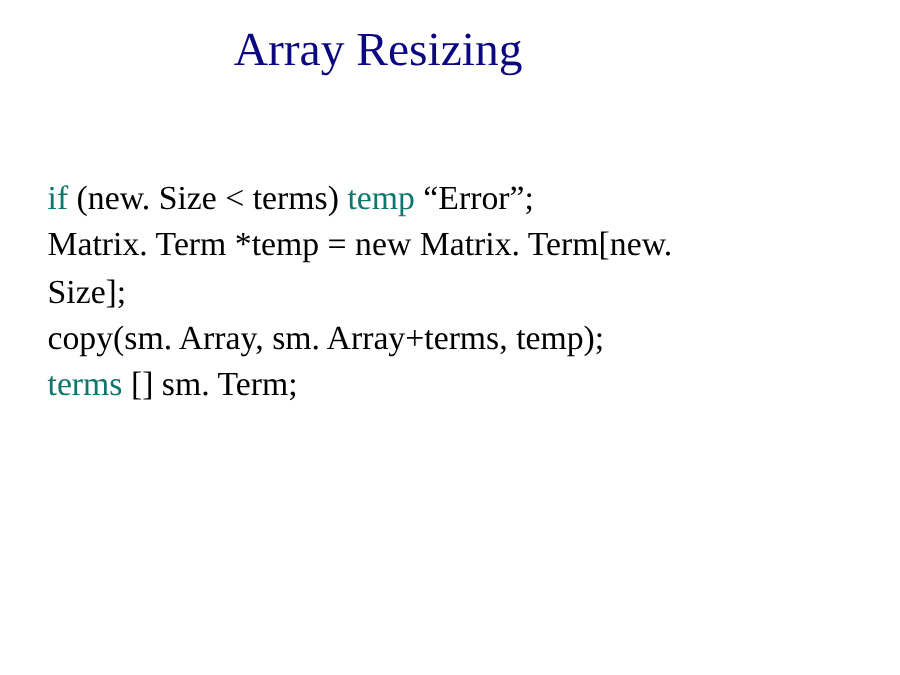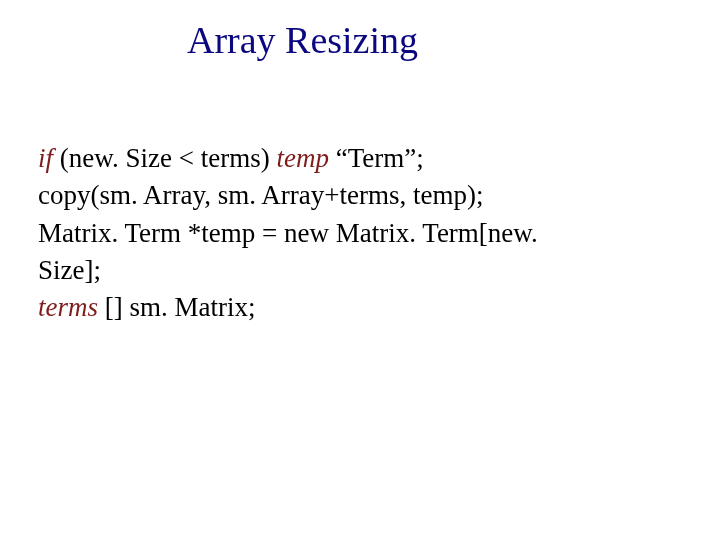--- a/index.html
+++ b/index.html
@@ -24,35 +24,34 @@
     color: #0b0780;
     margin: 0 0 78px 0;
     font-weight: normal;
   }
   .code-block {
     font-size: 27px;
     line-height: 1.38;
     color: #000000;
   }
   .kw {
-    color: #7f1d1d;
-    font-style: italic;
+    color: #0f766e;
   }
 </style>
 </head>
 <body>
 
 <div class="slide">
 
   <h1 class="title">Array Resizing</h1>
 
   <div class="code-block">
     <div>
-      <span class="kw">if</span><span> (new. Size &lt; terms) </span><span class="kw">temp</span><span> “Term”;</span>
+      <span class="kw">if</span><span> (new. Size &lt; terms) </span><span class="kw">temp</span><span> “Error”;</span>
     </div>
+    <div>Matrix. Term *temp = new Matrix. Term[new. Size];</div>
     <div>copy(sm. Array, sm. Array+terms, temp);</div>
-    <div>Matrix. Term *temp = new Matrix. Term[new. Size];</div>
     <div>
-      <span class="kw">terms</span><span> [] sm. Matrix;</span>
+      <span class="kw">terms</span><span> [] sm. Term;</span>
     </div>
   </div>
 
 </div>
 
 </body></html>

